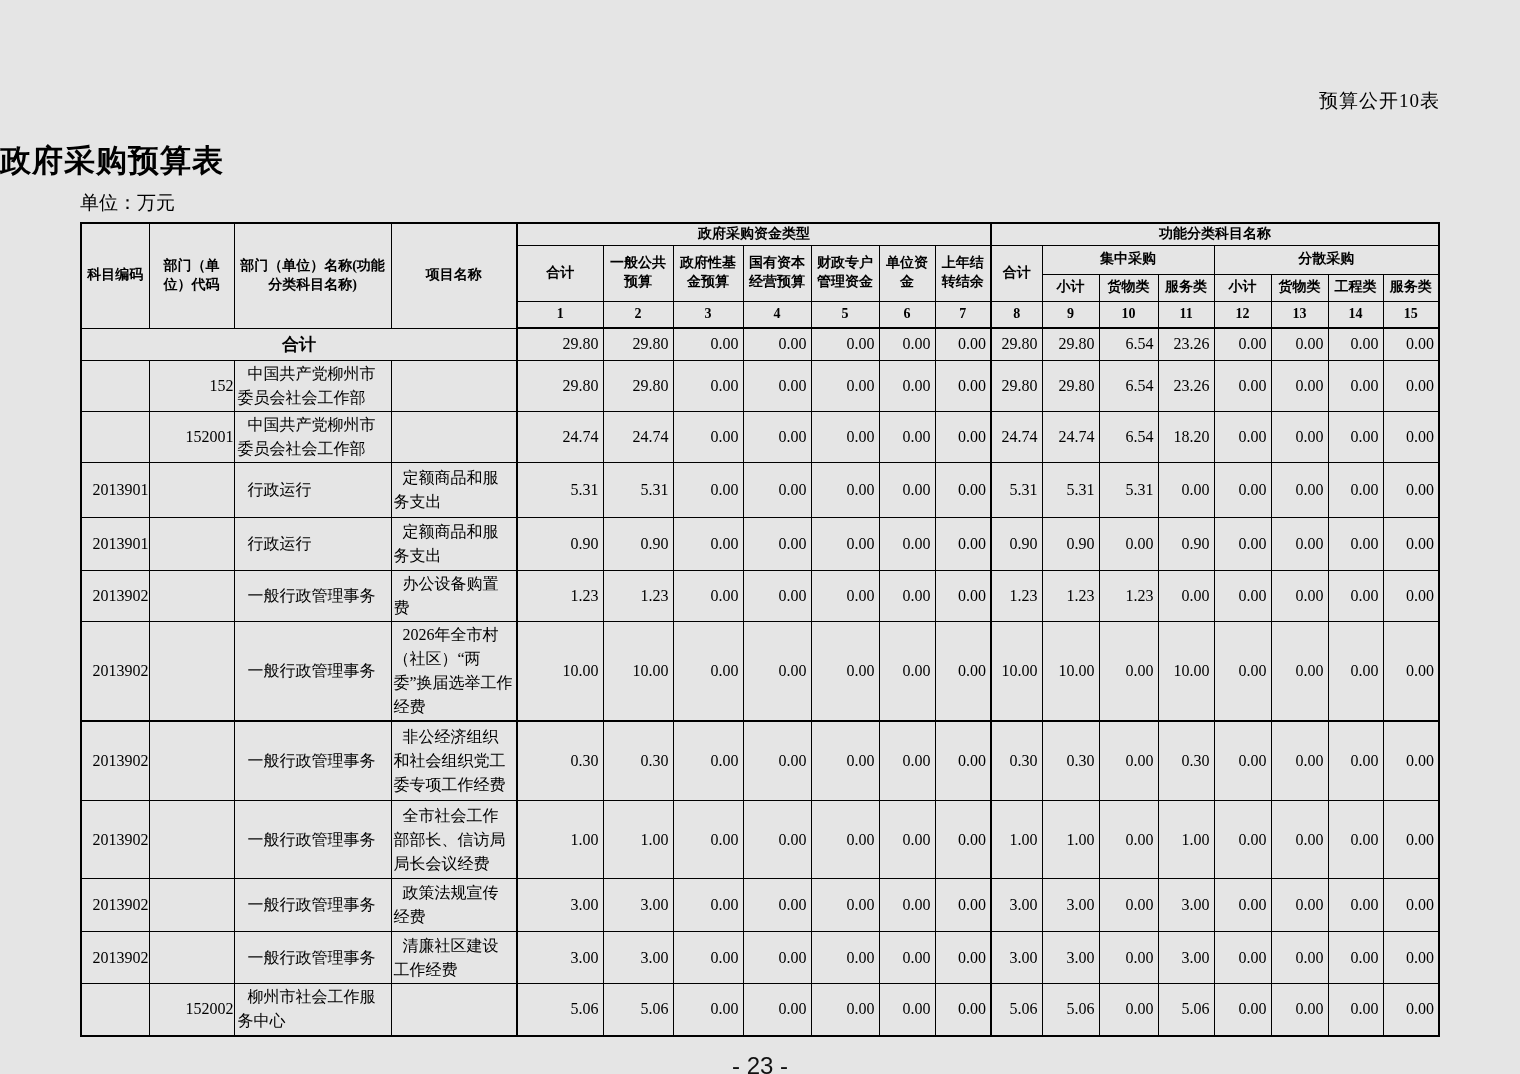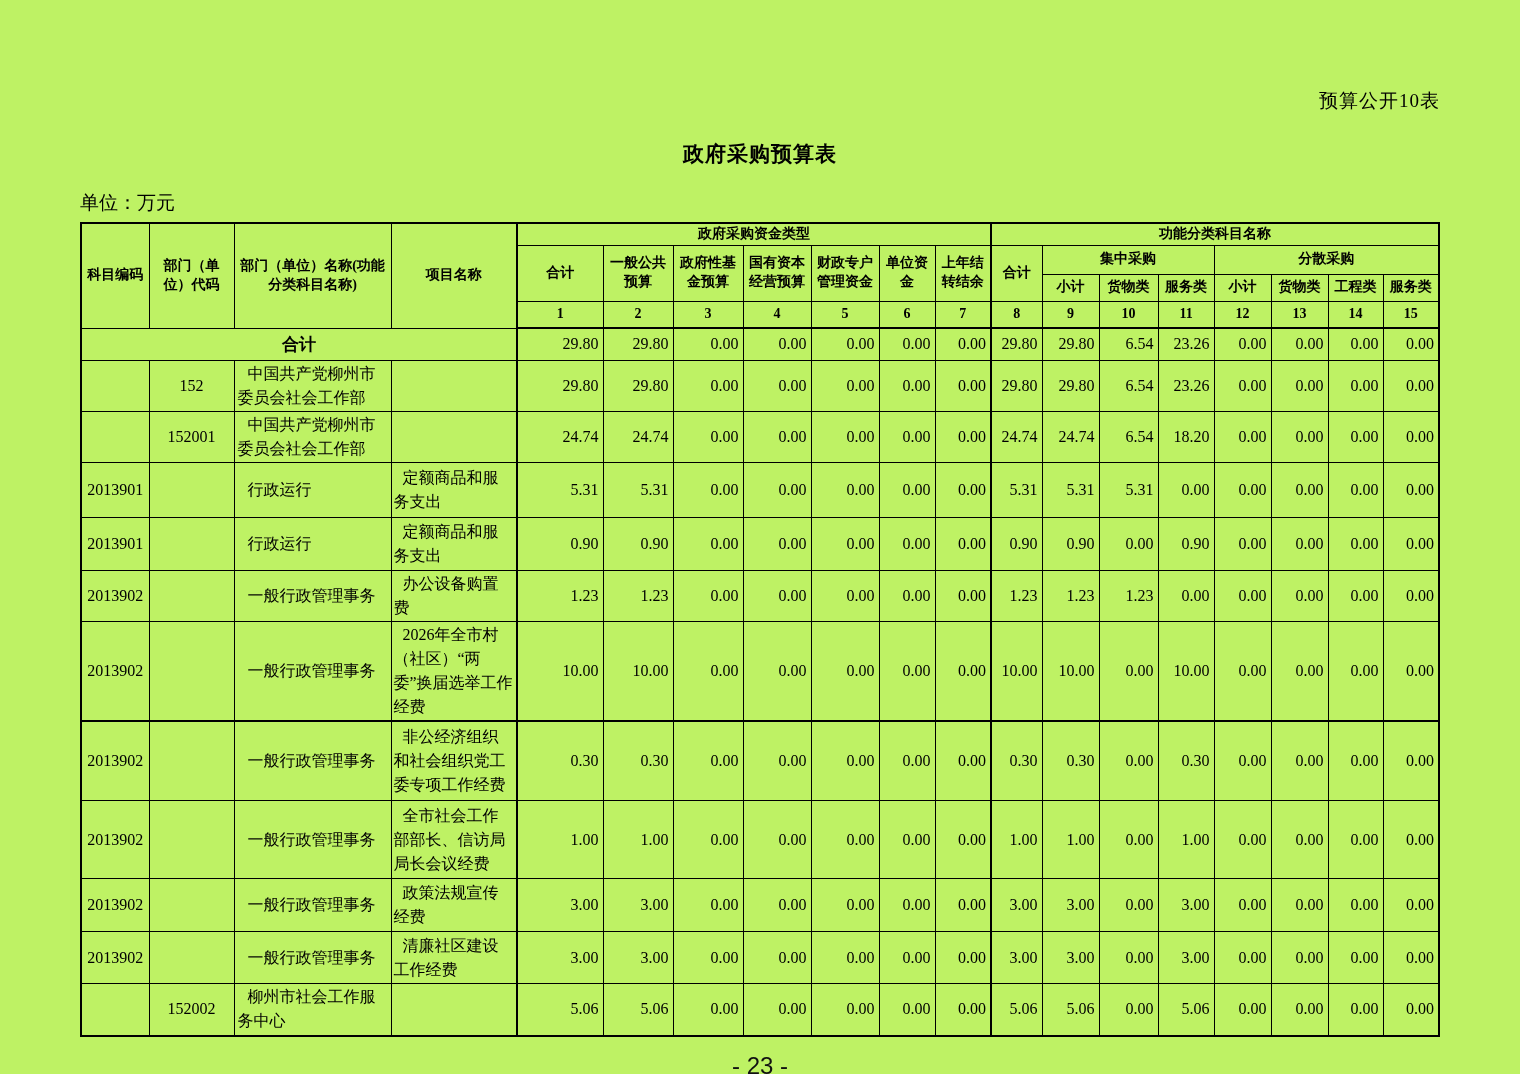--- a/index.html
+++ b/index.html
@@ -4,29 +4,29 @@
 <style>
   * { box-sizing: border-box; margin: 0; padding: 0; }
   html, body { background: #ffffff; }
   body {
     width: 1520px; height: 1074px;
     font-family: "Liberation Serif", "DejaVu Serif", serif;
     color: #000;
     position: relative;
     overflow: hidden;
   }
-  .sheet { position: absolute; inset: 0; background: #bef264; }
+  .sheet { position: absolute; inset: 0; background: #e5e5e5; }
 
   .corner-note {
     position: absolute; top: 88px; right: 80px;
     font-size: 19px; letter-spacing: 1px;
   }
   .doc-title {
     position: absolute; top: 140px; left: 0; width: 100%;
-    text-align: center; font-size: 21px; font-weight: bold; letter-spacing: 1px; font-family: Liberation Serif, serif;
+    text-align: left; font-size: 31px; font-weight: bold; letter-spacing: 1px; font-family: Liberation Serif, serif;
   }
   .meta-line {
     position: absolute; top: 190px; left: 80px; width: 1358px;
     display: flex; justify-content: space-between; align-items: flex-end;
     font-size: 19px;
   }
 
   table.budget {
     position: absolute; top: 222px; left: 80px; width: 1358px;
     border-collapse: collapse; table-layout: fixed;
@@ -60,21 +60,21 @@
   .budget tbody tr:nth-child(6)  { height: 26px; }
   .budget tbody tr:nth-child(7)  { height: 98px; }
   .budget tbody tr:nth-child(8)  { height: 80px; }
   .budget tbody tr:nth-child(8) td { border-top: 2px solid #000; }
   .budget tbody tr:nth-child(9)  { height: 78px; }
   .budget tbody tr:nth-child(10) { height: 53px; }
   .budget tbody tr:nth-child(11) { height: 52px; }
   .budget tbody tr:nth-child(12) { height: 52px; }
 
   .budget td.num  { text-align: right; padding-right: 4px; white-space: nowrap; }
-  .budget td.code { text-align: center; margin-left: 48px; }
+  .budget td.code { text-align: right; margin-left: 48px; }
   .budget td.name {
     text-align: left; padding: 1px 3px; text-indent: 10px;
     line-height: 1.5; word-break: break-all;
   }
   .budget td.proj {
     text-align: left; padding: 1px 2px; text-indent: 9px;
     line-height: 1.5; word-break: break-all; margin-left: 8px;
   }
   .budget td.total-label { text-align: center; font-weight: bold; font-size: 17px; }
 

